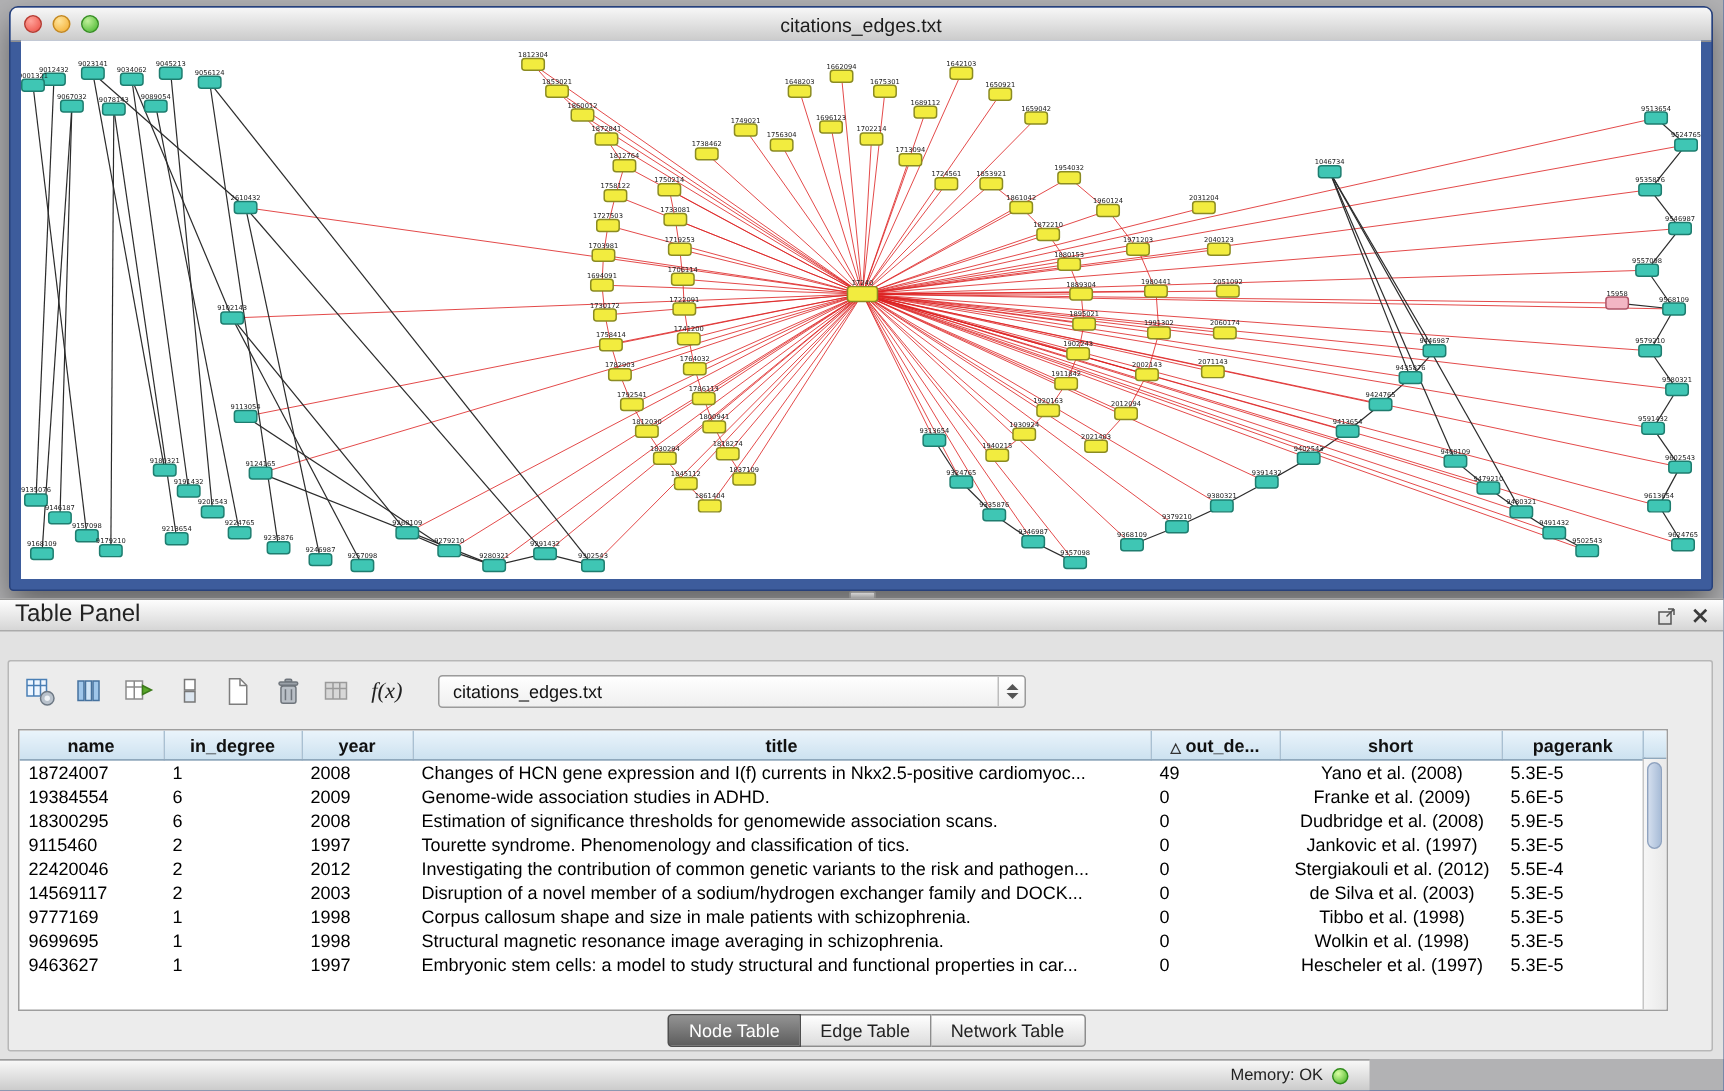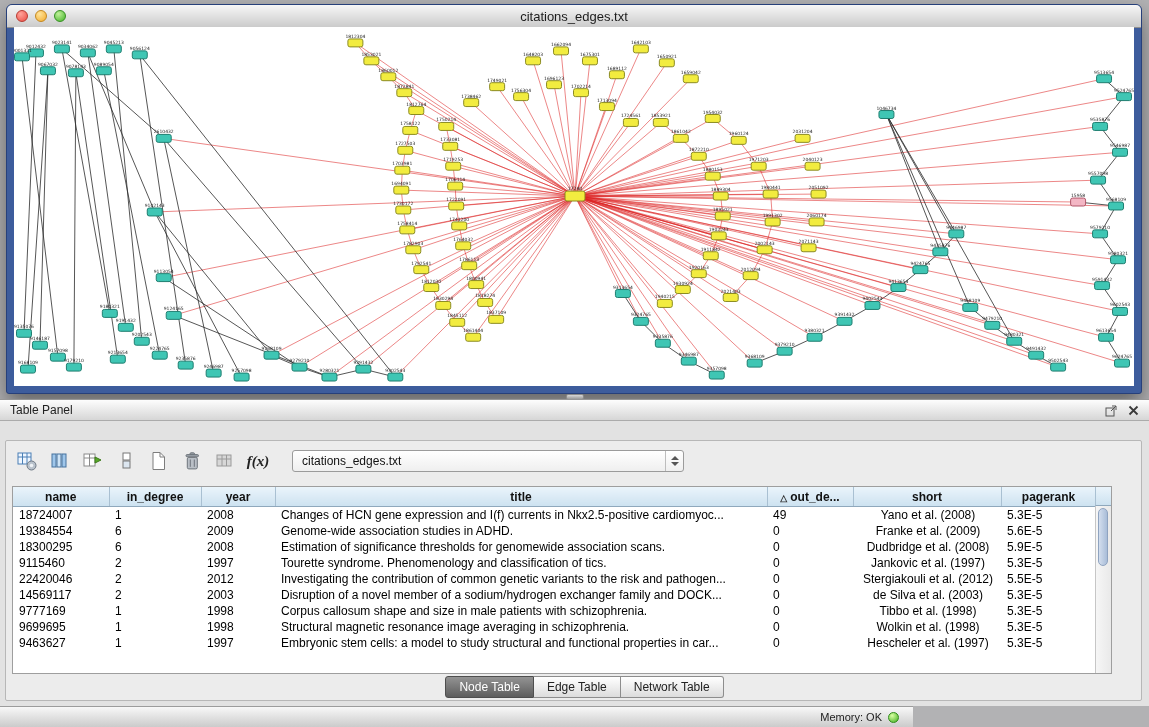--- a/index.html
+++ b/index.html
@@ -43,30 +43,30 @@
   
   .table-panel{
     position:absolute;left:0;top:399px;width:1149px;height:307px;
     background:#e2e2e2;border-top:1px solid #979797;box-sizing:border-box;
   }
   .panel-header{
     height:20px;background:linear-gradient(#fdfdfd,#d6d6d6);
     border-bottom:1px solid #ababab;display:flex;align-items:center;
     padding:0 10px;gap:10px;
   }
-  .panel-title{font-size:12px;color:#222;text-align:right;}
+  .panel-title{font-size:16px;color:#222;text-align:right;}
   .ph-spacer{flex:1;}
   .ph-icon{display:flex;align-items:center;cursor:default;}
   .inner-panel{
     position:absolute;left:5px;top:40px;width:1137px;height:261px;
     background:#ececec;border:1px solid #b7b7b7;border-radius:2px;box-sizing:border-box;
   }
   
   .toolbar{position:absolute;left:14px;top:47px;height:28px;display:flex;align-items:center;gap:7px;}
-  .tool-btn{width:26px;height:26px;display:flex;align-items:center;justify-content:center;font-weight:bold;}
+  .tool-btn{width:26px;height:26px;display:flex;align-items:center;justify-content:center;}
   .fx-label{font-style:italic;font-family:"Liberation Serif",serif;font-size:15px;color:#222;}
   .combo{
     width:392px;height:22px;margin-left:14px;
     background:linear-gradient(#ffffff,#efefef);
     border:1px solid #9b9b9b;border-radius:3px;
     display:flex;align-items:center;padding-left:9px;font-size:12px;color:#111;
     box-sizing:border-box;
   }
   .combo-arrows{margin-left:auto;width:17px;height:100%;border-left:1px solid #bdbdbd;
     display:flex;flex-direction:column;align-items:center;justify-content:center;gap:2px;}
@@ -762,21 +762,21 @@
             <td class="c5">Jankovic et al. (1997)</td>
             <td class="c6">5.3E-5</td>
           </tr>
           <tr>
             <td class="c0">22420046</td>
             <td class="c1">2</td>
             <td class="c2">2012</td>
             <td class="c3">Investigating the contribution of common genetic variants to the risk and pathogen...</td>
             <td class="c4">0</td>
             <td class="c5">Stergiakouli et al. (2012)</td>
-            <td class="c6">5.5E-5</td>
+            <td class="c6">5.5E-4</td>
           </tr>
           <tr>
             <td class="c0">14569117</td>
             <td class="c1">2</td>
             <td class="c2">2003</td>
             <td class="c3">Disruption of a novel member of a sodium/hydrogen exchanger family and DOCK...</td>
             <td class="c4">0</td>
             <td class="c5">de Silva et al. (2003)</td>
             <td class="c6">5.3E-5</td>
           </tr>

